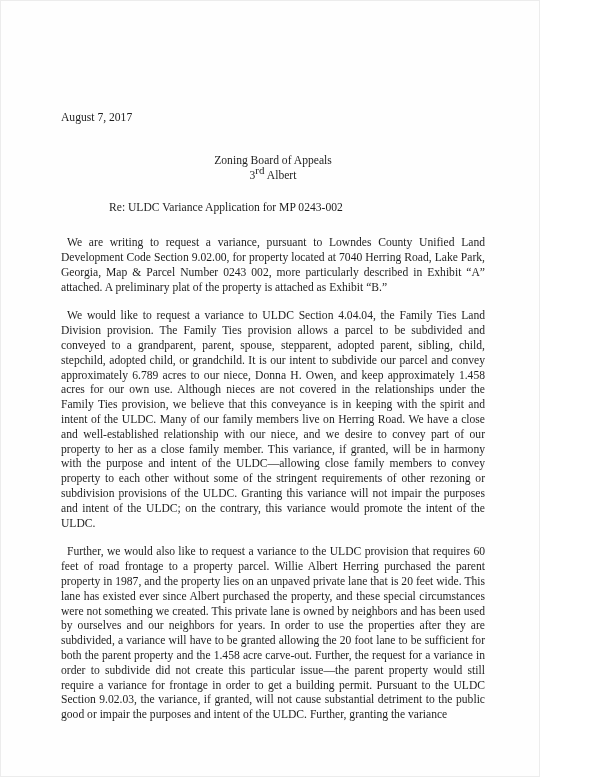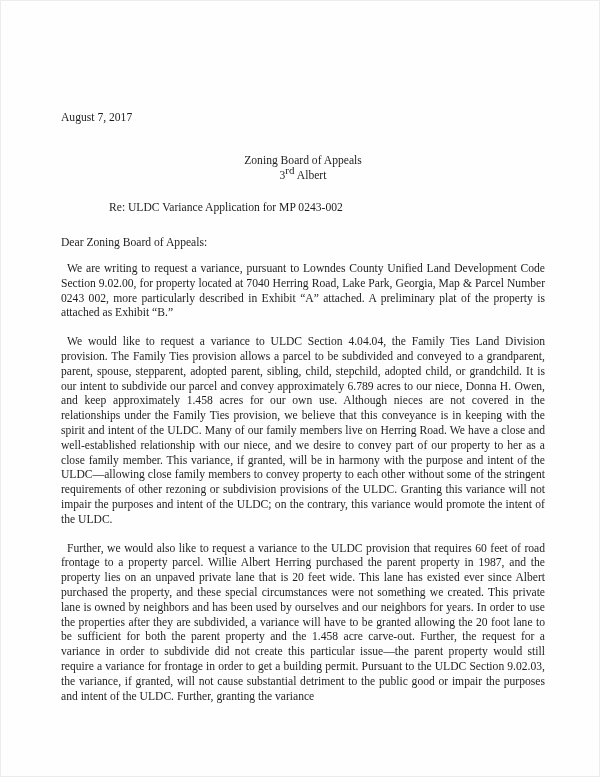--- a/index.html
+++ b/index.html
@@ -2,21 +2,21 @@
 <html><head>
 <meta charset="utf-8">
 <style>
   html, body {
     margin: 0;
     padding: 0;
     background: #ffffff;
   }
   .page {
     position: relative;
-    width: 600px;
+    width: 540px;
     height: 777px;
     box-sizing: border-box;
     background: #fefefe;
     border: 1px solid #ececec;
     padding: 110px 54px 0 60px;
     font-family: "Liberation Serif", "DejaVu Serif", serif;
     font-size: 11.6px;
     line-height: 14.8px;
     color: #1e1e1e;
     overflow: hidden;
@@ -56,21 +56,20 @@
 
   <div class="date-line">August 7, 2017</div>
 
   <div class="address-block">
     <div>Zoning Board of Appeals</div>
     <div><span>3</span><sup>rd</sup><span> Albert</span></div>
   </div>
 
   <div class="re-line">Re: ULDC Variance Application for MP 0243-002</div>
 
-  <div class="salutation">Dear Zoning Board of Appeals:</div>
 
   <p class="body-para">We are writing to request a variance, pursuant to Lowndes County Unified Land Development Code Section 9.02.00, for property located at 7040 Herring Road, Lake Park, Georgia, Map &amp; Parcel Number 0243 002, more particularly described in Exhibit “A” attached. A preliminary plat of the property is attached as Exhibit “B.”</p>
 
   <p class="body-para">We would like to request a variance to ULDC Section 4.04.04, the Family Ties Land Division provision. The Family Ties provision allows a parcel to be subdivided and conveyed to a grandparent, parent, spouse, stepparent, adopted parent, sibling, child, stepchild, adopted child, or grandchild. It is our intent to subdivide our parcel and convey approximately 6.789 acres to our niece, Donna H. Owen, and keep approximately 1.458 acres for our own use. Although nieces are not covered in the relationships under the Family Ties provision, we believe that this conveyance is in keeping with the spirit and intent of the ULDC. Many of our family members live on Herring Road.  We have a close and well-established relationship with our niece, and we desire to convey part of our property to her as a close family member. This variance, if granted, will be in harmony with the purpose and intent of the ULDC—allowing close family members to convey property to each other without some of the stringent requirements of other rezoning or subdivision provisions of the ULDC. Granting this variance will not impair the purposes and intent of the ULDC; on the contrary, this variance would promote the intent of the ULDC.</p>
 
   <p class="body-para">Further, we would also like to request a variance to the ULDC provision that requires 60 feet of road frontage to a property parcel. Willie Albert Herring purchased the parent property in 1987, and the property lies on an unpaved private lane that is 20 feet wide. This lane has existed ever since Albert purchased the property, and these special circumstances were not something we created. This private lane is owned by neighbors and has been used by ourselves and our neighbors for years. In order to use the properties after they are subdivided, a variance will have to be granted allowing the 20 foot lane to be sufficient for both the parent property and the 1.458 acre carve-out. Further, the request for a variance in order to subdivide did not create this particular issue—the parent property would still require a variance for frontage in order to get a building permit. Pursuant to the ULDC Section 9.02.03, the variance, if granted, will not cause substantial detriment to the public good or impair the purposes and intent of the ULDC. Further, granting the variance</p>
 
 </div>
 
 </body></html>

